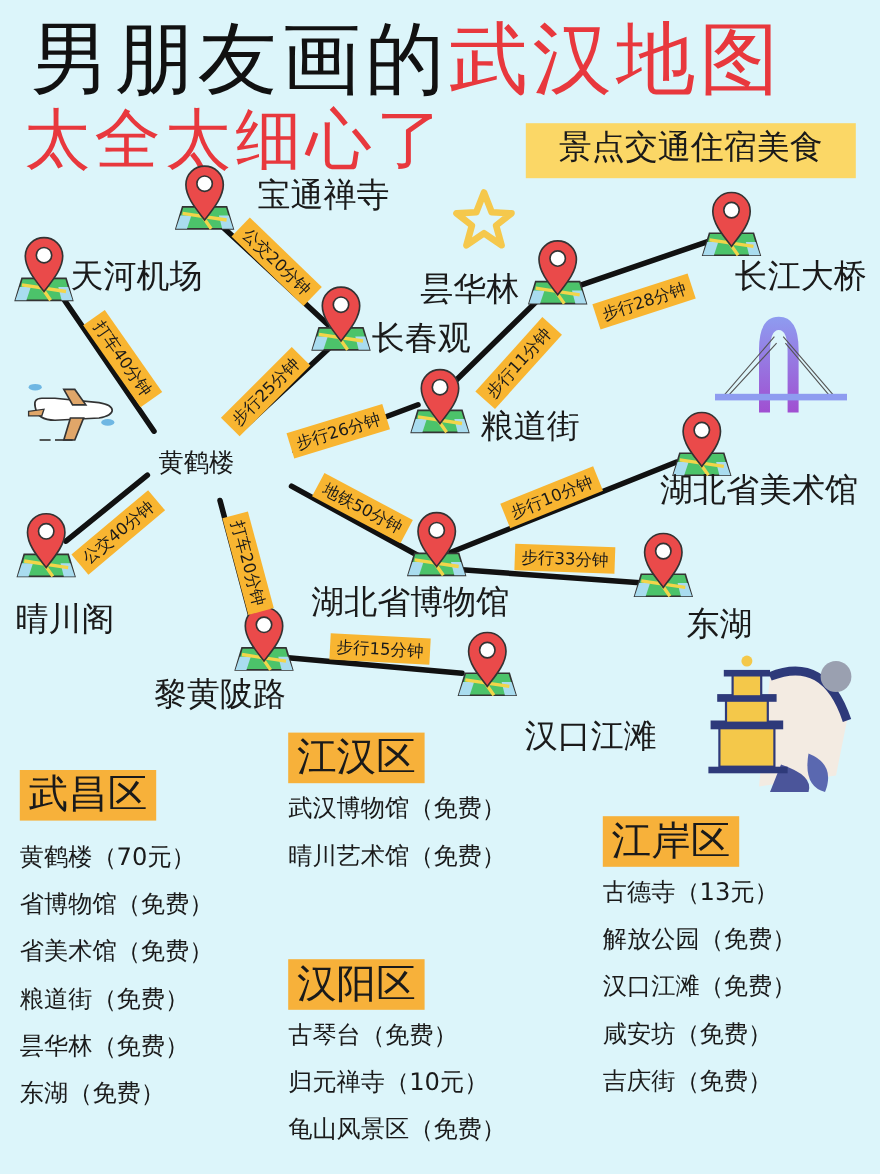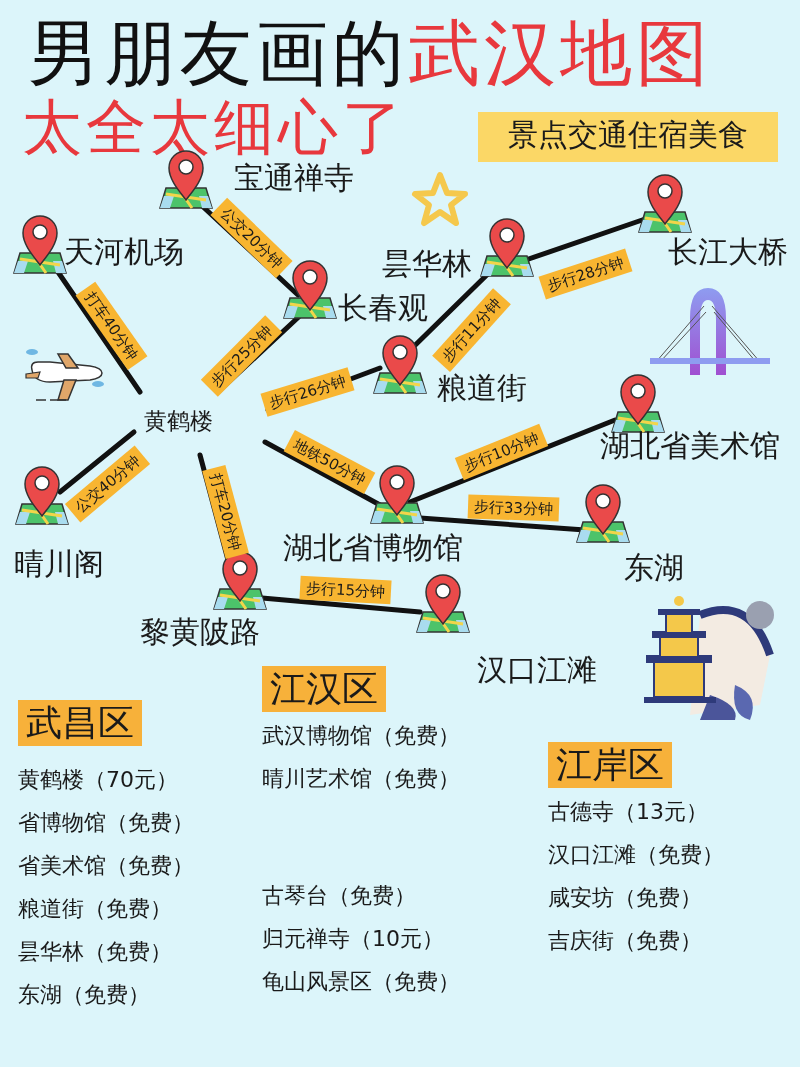--- a/index.html
+++ b/index.html
@@ -198,28 +198,30 @@
 
 <div class="abs" style="left:262px;top:666px;">
   <div class="district-head" style="display:inline-block;">江汉区</div>
   <div class="district-list" style="margin-top:2px;">
     <div>武汉博物馆（免费）</div>
     <div>晴川艺术馆（免费）</div>
   </div>
 </div>
 
 <div class="abs" style="left:262px;top:872px;">
+  <div class="district-head" style="display:inline-block;">汉阳区</div>
   <div class="district-list" style="margin-top:2px;">
     <div>古琴台（免费）</div>
     <div>归元禅寺（10元）</div>
     <div>龟山风景区（免费）</div>
   </div>
 </div>
 
 <div class="abs" style="left:548px;top:742px;">
   <div class="district-head" style="display:inline-block;">江岸区</div>
   <div class="district-list" style="margin-top:2px;">
     <div>古德寺（13元）</div>
+    <div>解放公园（免费）</div>
     <div>汉口江滩（免费）</div>
     <div>咸安坊（免费）</div>
     <div>吉庆街（免费）</div>
   </div>
 </div>
 
 </body></html>

